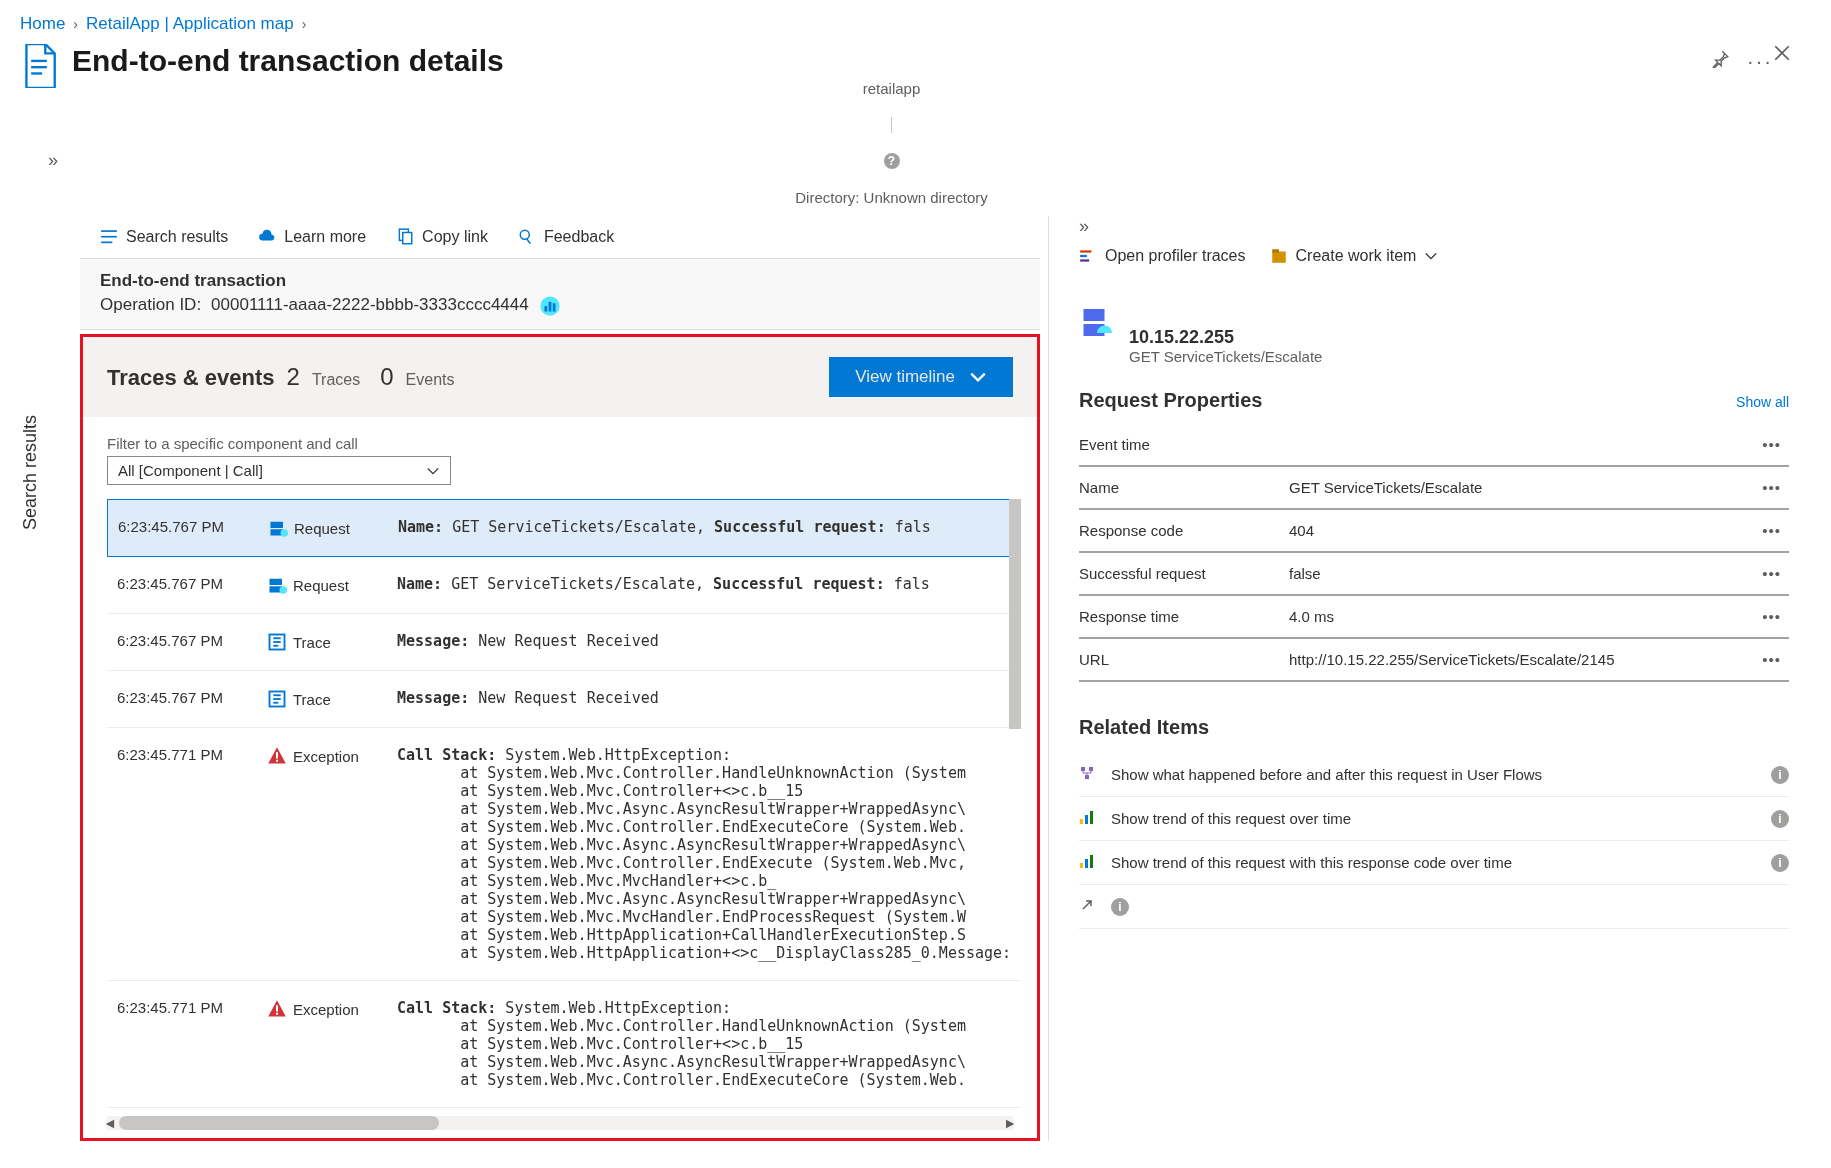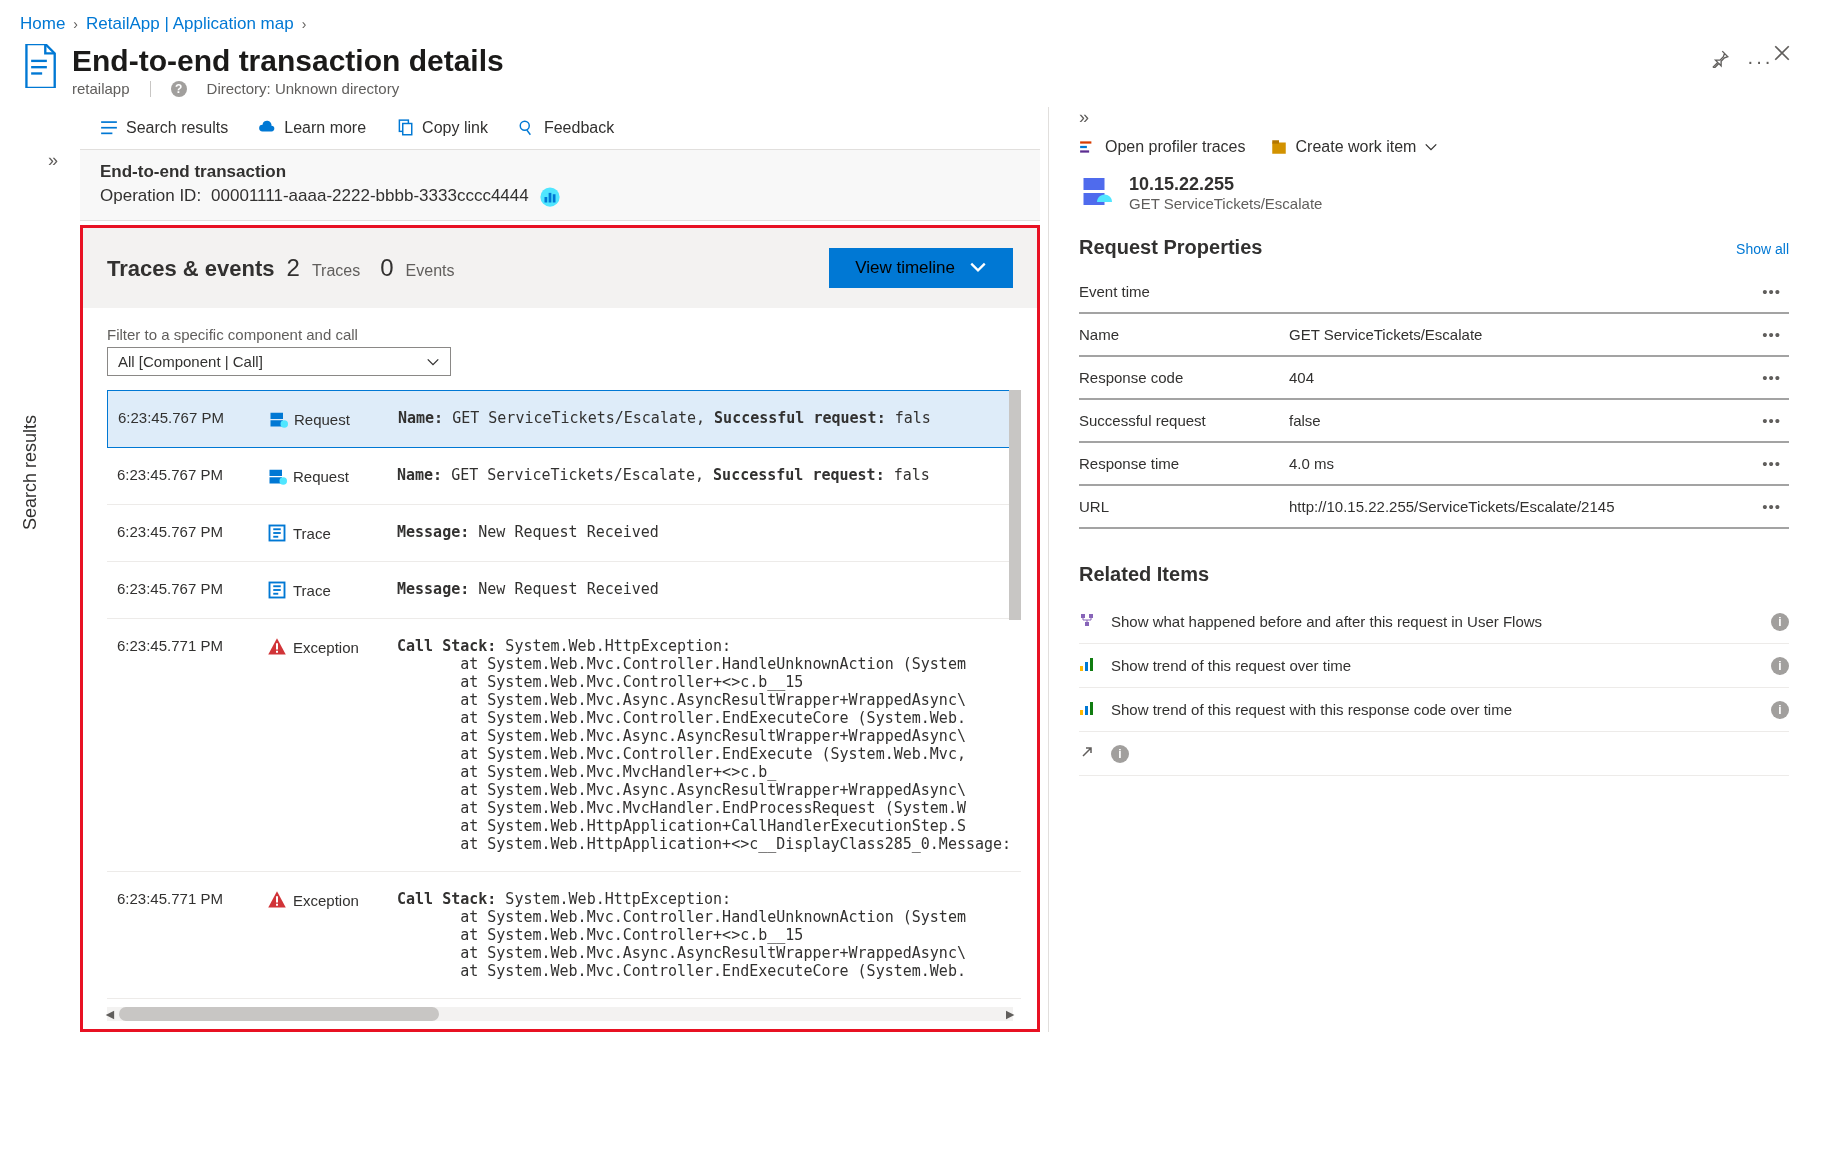--- a/index.html
+++ b/index.html
@@ -16,21 +16,21 @@
 
 
 .breadcrumb { padding: 14px 20px 10px 20px; font-size: 17px; display: flex; align-items: center; gap: 8px; }
 .breadcrumb .sep { color: #605e5c; font-size: 14px; }
 
 
 .page-header { display: flex; align-items: flex-start; padding: 0 20px 10px 20px; }
 .page-header .doc-icon { width: 38px; height: 44px; margin-right: 14px; }
 .page-header .titles { flex: 1; }
 .page-header h1 { font-size: 30px; font-weight: 600; color: #1b1a19; }
-.page-header .sub { font-size: 15px; color: #605e5c; margin-top: 2px; display: flex; align-items: center; gap: 20px; }
+.page-header .sub { font-size: 15px; color: #605e5c; margin-top: 2px; display: flex; align-items: center; gap: 20px; flex-direction: column; }
 .page-header .sub .divider { border-left: 1px solid #c8c6c4; height: 16px; }
 .page-header .sub .info-icon { width: 16px; height: 16px; display: inline-block; background: #a19f9d; color:#fff; border-radius:50%; font-size:12px; text-align:center; line-height:16px; font-weight:bold; }
 .page-header .actions { display: flex; gap: 18px; align-items: flex-start; margin-top: 6px; }
 .page-header .pin-icon, .page-header .more-icon, .page-header .close-icon { cursor: pointer; color: #605e5c; }
 .close-icon svg { width: 18px; height: 18px; }
 
 
 .expand-side { position: absolute; left: 48px; top: 150px; font-size: 18px; color: #605e5c; cursor: pointer; }
 
 
@@ -52,21 +52,21 @@
 
 .highlight-box { border: 3px solid #e81123; margin-top: 4px; padding-bottom: 8px; }
 
 
 .traces-header { background: #f3f2f1; padding: 20px 24px; display: flex; align-items: center; justify-content: space-between; }
 .traces-header .left { display: flex; align-items: baseline; gap: 12px; justify-content: space-between; }
 .traces-header h2 { font-size: 22px; font-weight: 600; }
 .traces-header .count-big { font-size: 24px; font-weight: 400; }
 .traces-header .count-label { font-size: 16px; color: #605e5c; margin-right: 8px; }
 
-.view-timeline-btn { background: #0078d4; color: #000000; border: none; padding: 10px 26px; font-size: 17px; cursor: pointer; display: flex; align-items: flex-start; gap: 14px; }
+.view-timeline-btn { background: #0078d4; color: #e5e5e5; border: none; padding: 10px 26px; font-size: 17px; cursor: pointer; display: flex; align-items: center; gap: 14px; }
 
 
 .filter-block { padding: 18px 24px 14px 24px; }
 .filter-label { font-size: 15px; color: #605e5c; margin-bottom: 4px; }
 .filter-select { width: 344px; border: 1px solid #8a8886; padding: 5px 10px; font-size: 15px; background: #fff; display: flex; justify-content: space-between; align-items: center; cursor: pointer; }
 
 
 .trace-rows { position: relative; margin: 0 16px 0 24px; max-height: 620px; overflow: hidden; }
 .trace-row { display: flex; align-items: flex-start; padding: 18px 10px; border-bottom: 1px solid #edebe9; font-size: 15px; }
 .trace-row.selected { background: #deecf9; border: 1px solid #0078d4; }
@@ -85,21 +85,21 @@
 
 .divider-vert { border-left: 1px solid #e1dfdd; margin-left: 8px; }
 
 .right-col { flex: 1; padding: 0 20px 0 30px; max-width: 760px; }
 .right-expand { font-size: 18px; color: #605e5c; margin-bottom: 10px; cursor: pointer; }
 
 .right-toolbar { display: flex; gap: 24px; align-items: center; margin-bottom: 18px; font-size: 16px; }
 .right-toolbar .rtb-item { display: flex; align-items: center; gap: 8px; cursor: pointer; }
 
 .req-header { display: flex; align-items: center; gap: 14px; margin-bottom: 24px; }
-.req-header .req-title { font-size: 18px; font-weight: 600; }
+.req-header .req-title { font-size: 18px; font-weight: 600; margin-top: 44px; }
 .req-header .req-sub { font-size: 15px; color: #605e5c; }
 
 .props-header { display: flex; justify-content: space-between; align-items: baseline; margin-bottom: 12px; }
 .props-header h3 { font-size: 20px; font-weight: 600; }
 .prop-row { display: flex; align-items: center; padding: 12px 0; border-bottom: 2px solid #a3a3a3; font-size: 15px; }
 .prop-row .plabel { width: 210px; }
 .prop-row .pval { flex: 1; }
 .prop-row .pmore { color: #605e5c; cursor: pointer; padding: 0 8px; letter-spacing: 1px; }
 
 .related-header { font-size: 20px; font-weight: 600; margin-top: 34px; margin-bottom: 14px; }

